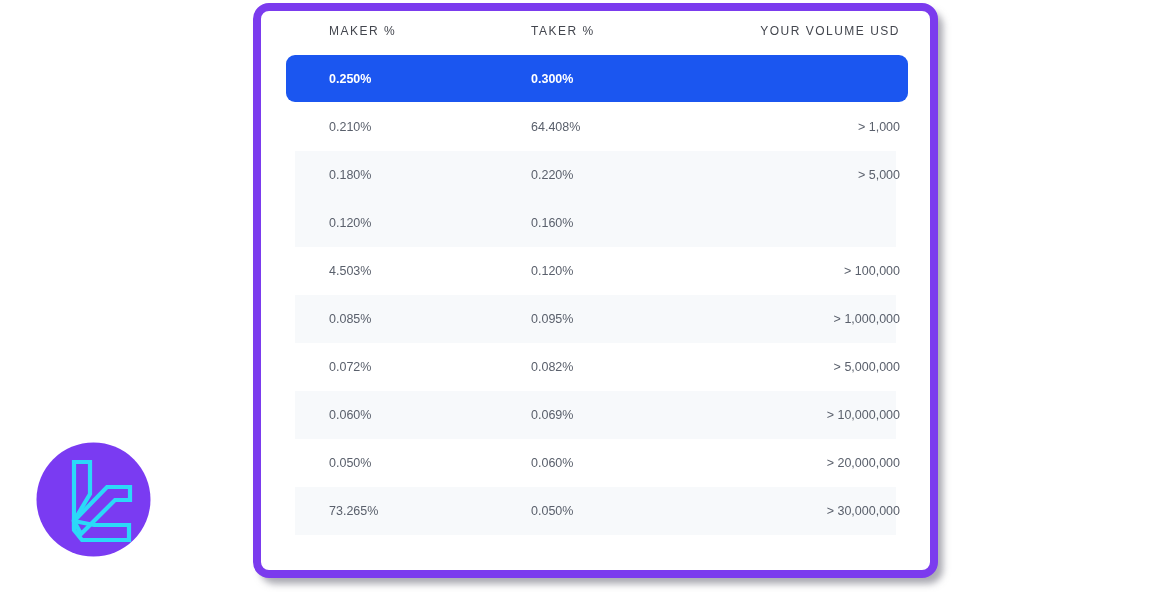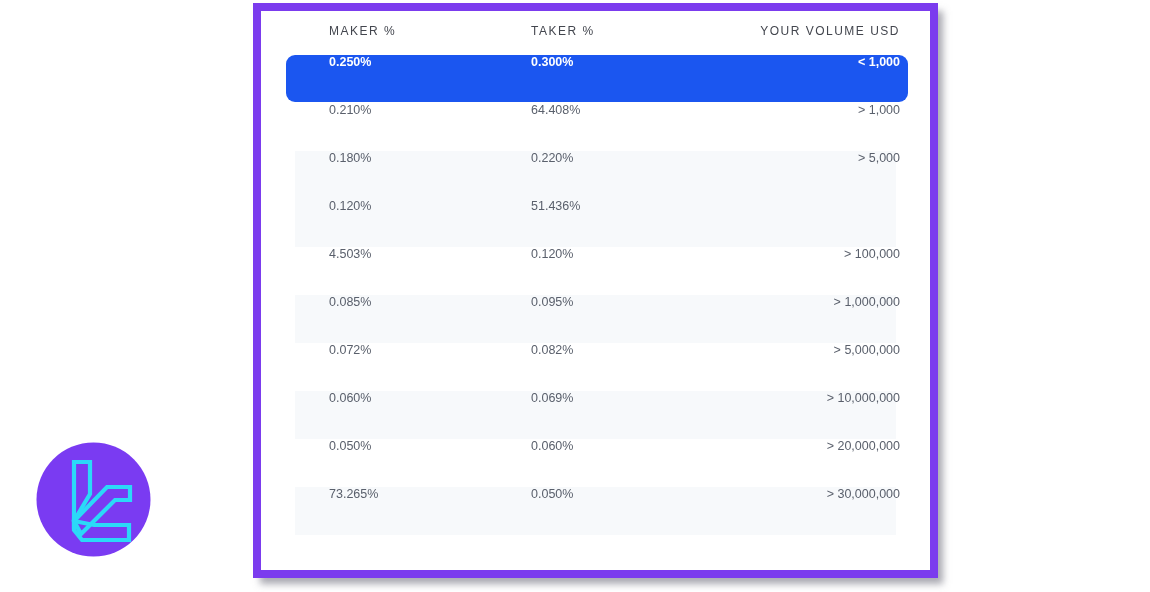--- a/index.html
+++ b/index.html
@@ -5,37 +5,37 @@
   html,body { margin:0; padding:0; }
   body {
     width:1150px; height:592px; position:relative; overflow:hidden;
     background:#ffffff;
     font-family:"Liberation Sans", sans-serif;
   }
   
   .frame {
     position:absolute; left:253px; top:3px; width:685px; height:575px;
     box-sizing:border-box;
-    border:8px solid #7b3bee; border-radius:0;
+    border:8px solid #7b3bee; border-radius:16px;
     background:#ffffff;
     box-shadow:6px 7px 7px -1px rgba(100,100,115,.55);
     overflow:hidden;
   }
   .t-header {
     display:flex; align-items:center; height:23px; margin-top:8px;
     font-size:12px; letter-spacing:1.5px; color:#43464e;
   }
   .cell { box-sizing:border-box; white-space:nowrap; position:relative; z-index:1; }
   .cell-maker  { width:270px; padding-left:68px; text-align:left; }
   .cell-taker  { flex:1; text-align:left; }
   .cell-volume { width:220px; padding-right:30px; text-align:right; }
 
   .t-body { }
   .t-row {
-    position:relative; display:flex; align-items:flex-start; height:48px;
+    position:relative; display:flex; align-items:center; height:48px;
     font-size:12.5px; color:#5a606c;
   }
   .row--striped::before {
     content:""; position:absolute; left:34px; right:34px; top:0; bottom:0;
     background:#f7f9fb;
   }
   .row--active {
     height:47px; margin-top:13px; margin-bottom:1px;
     color:#ffffff; font-weight:700;
   }
@@ -53,35 +53,34 @@
 <div class="frame">
   <div class="t-header">
     <span class="cell cell-maker">MAKER %</span>
     <span class="cell cell-taker">TAKER %</span>
     <span class="cell cell-volume">YOUR VOLUME USD</span>
   </div>
   <div class="t-body" id="rows">
       <div class="t-row row--active">
     <span class="cell cell-maker">0.250%</span>
     <span class="cell cell-taker">0.300%</span>
-    <span class="cell cell-volume">&lt; 1,000</span>
   </div>
       <div class="t-row">
     <span class="cell cell-maker">0.210%</span>
     <span class="cell cell-taker">64.408%</span>
     <span class="cell cell-volume">&gt; 1,000</span>
   </div>
       <div class="t-row row--striped">
     <span class="cell cell-maker">0.180%</span>
     <span class="cell cell-taker">0.220%</span>
     <span class="cell cell-volume">&gt; 5,000</span>
   </div>
       <div class="t-row row--striped">
     <span class="cell cell-maker">0.120%</span>
-    <span class="cell cell-taker">51.436%</span>
+    <span class="cell cell-taker">0.160%</span>
   </div>
       <div class="t-row">
     <span class="cell cell-maker">4.503%</span>
     <span class="cell cell-taker">0.120%</span>
     <span class="cell cell-volume">&gt; 100,000</span>
   </div>
       <div class="t-row row--striped">
     <span class="cell cell-maker">0.085%</span>
     <span class="cell cell-taker">0.095%</span>
     <span class="cell cell-volume">&gt; 1,000,000</span>

